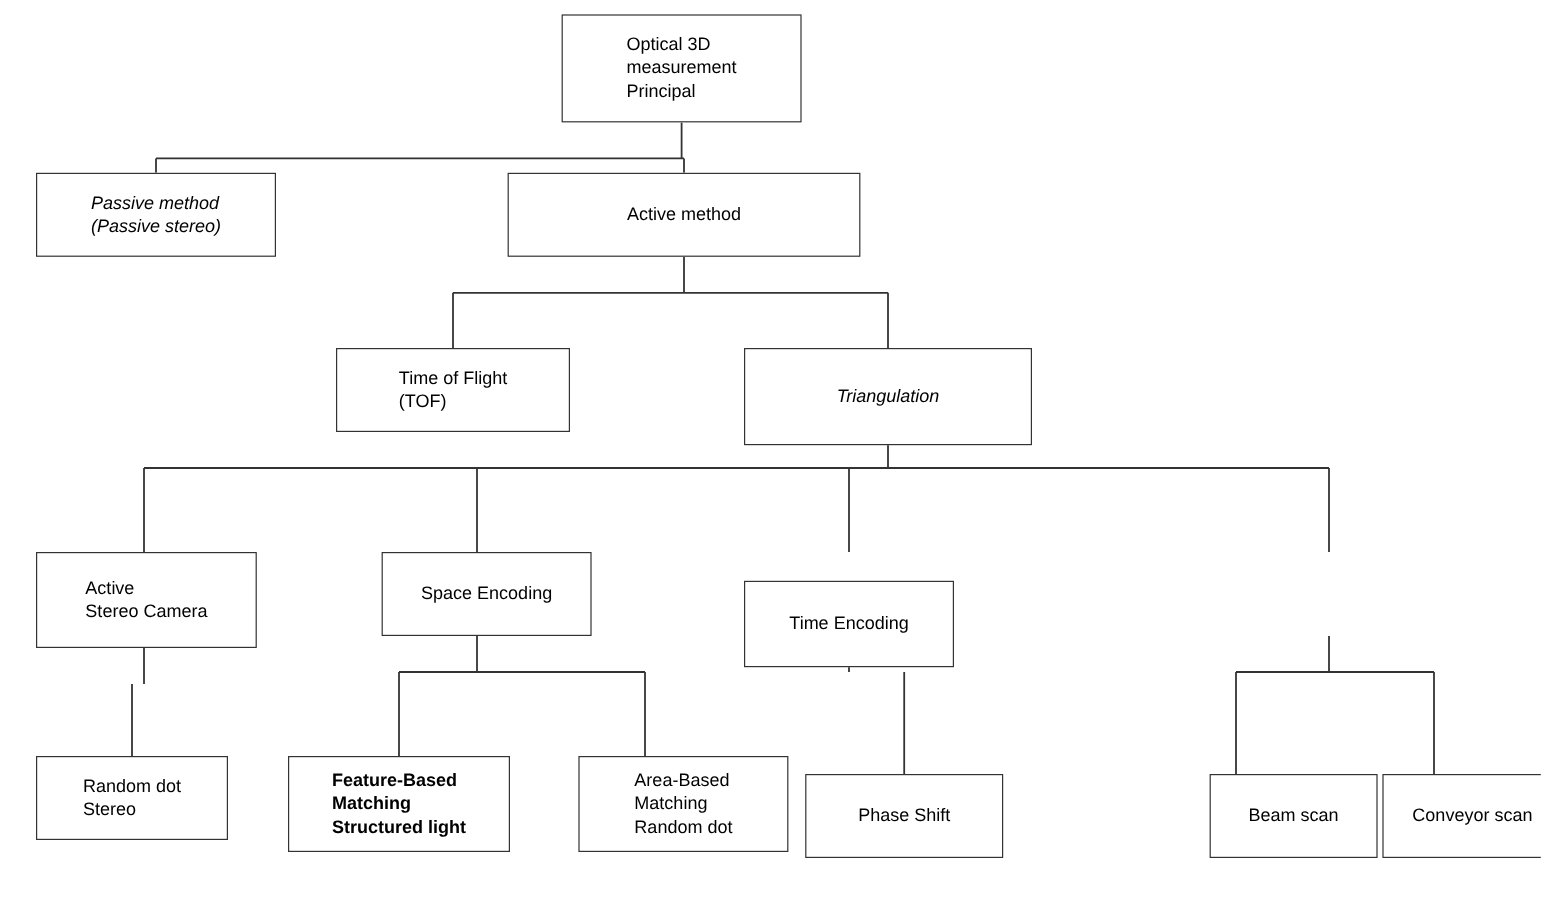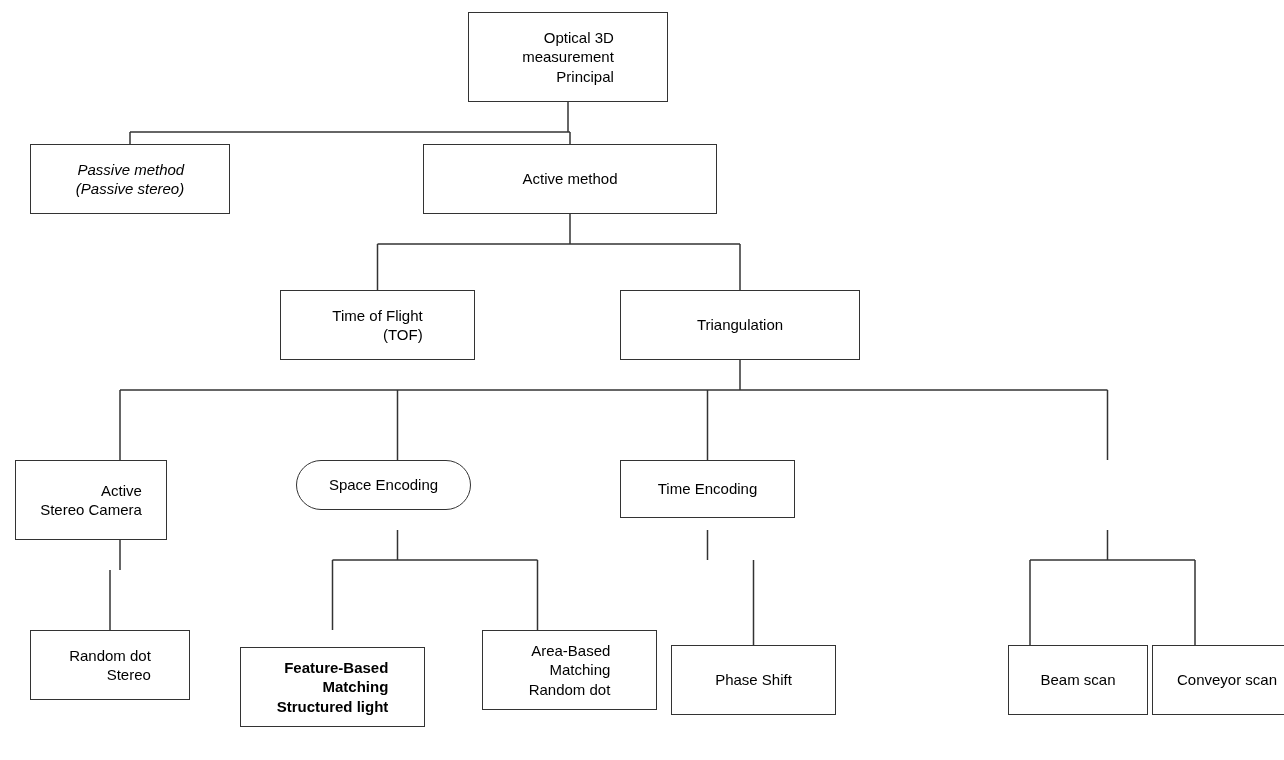--- a/index.html
+++ b/index.html
@@ -22,28 +22,27 @@
       width: 1284px;
       height: 760px;
       pointer-events: none;
     }
     .node {
       position: absolute;
       border: 1.5px solid #333;
       display: flex;
       align-items: center;
       justify-content: center;
-      text-align: right;
+      text-align: left;
       background: #fff;
       font-size: 15px;
       line-height: 1.3;
     }
     .node.bold-label {
       font-weight: bold;
-      margin-top: 17px;
     }
   </style>
 </head>
 <body>
 
 <div class="diagram">
   <svg class="connectors" id="svg-connectors">
       <line x1="568" y1="102" x2="568" y2="132" stroke="#333" stroke-width="1.5"></line>
       <line x1="130" y1="132" x2="570" y2="132" stroke="#333" stroke-width="1.5"></line>
       <line x1="130" y1="132" x2="130" y2="144" stroke="#333" stroke-width="1.5"></line>
@@ -74,25 +73,25 @@
       <line x1="1195" y1="560" x2="1195" y2="645" stroke="#333" stroke-width="1.5"></line>
     </svg>
 <div class="node" style="left: 468px; top: 12px; width: 200px; height: 90px; padding: 6px; white-space: pre-line;">Optical 3D
 measurement
 Principal</div>
     <div class="node" style="left: 30px; top: 144px; width: 200px; height: 70px; padding: 6px; white-space: pre-line; font-style: italic;">Passive method
 (Passive stereo)</div>
     <div class="node" style="left: 423px; top: 144px; width: 294px; height: 70px; padding: 6px; white-space: pre-line;">Active method</div>
     <div class="node" style="left: 280px; top: 290px; width: 195px; height: 70px; padding: 4px; white-space: pre-line;">Time of Flight
 (TOF)</div>
-    <div class="node" style="left: 620px; top: 290px; width: 240px; height: 70px; padding: 6px; white-space: pre-line;">Triangulation</div>
-    <div class="node" style="left: 15px; top: 460px; width: 152px; height: 80px; padding: 6px; white-space: pre-line;">Active
+    <div class="node" style="left: 620px; top: 290px; width: 240px; height: 81px; padding: 6px; white-space: pre-line; font-style: italic;">Triangulation</div>
+    <div class="node" style="left: 30px; top: 460px; width: 184px; height: 80px; padding: 6px; white-space: pre-line;">Active
 Stereo Camera</div>
-    <div class="node" style="left: 296px; top: 460px; width: 175px; height: 50px; padding: 6px; white-space: pre-line; border-radius: 26px;">Space Encoding</div>
-    <div class="node" style="left: 620px; top: 460px; width: 175px; height: 58px; padding: 6px; white-space: pre-line;">Time Encoding</div>
+    <div class="node" style="left: 318px; top: 460px; width: 175px; height: 70px; padding: 6px; white-space: pre-line;">Space Encoding</div>
+    <div class="node" style="left: 620px; top: 484px; width: 175px; height: 72px; padding: 6px; white-space: pre-line;">Time Encoding</div>
     <div class="node" style="left: 30px; top: 630px; width: 160px; height: 70px; padding: 6px; white-space: pre-line;">Random dot
 Stereo</div>
     <div class="node bold-label" style="left: 240px; top: 630px; width: 185px; height: 80px; padding: 6px; font-weight: bold; white-space: pre-line;">Feature-Based
 Matching
 Structured light</div>
     <div class="node" style="left: 450px; top: 630px; width: 175px; height: 80px; padding: 6px; white-space: pre-line; margin-left: 32px;">Area-Based
 Matching
 Random dot</div>
     <div class="node" style="left: 671px; top: 645px; width: 165px; height: 70px; padding: 6px; white-space: pre-line;">Phase Shift</div>
     <div class="node" style="left: 960px; top: 645px; width: 140px; height: 70px; padding: 6px; white-space: pre-line; margin-left: 48px;">Beam scan</div>

